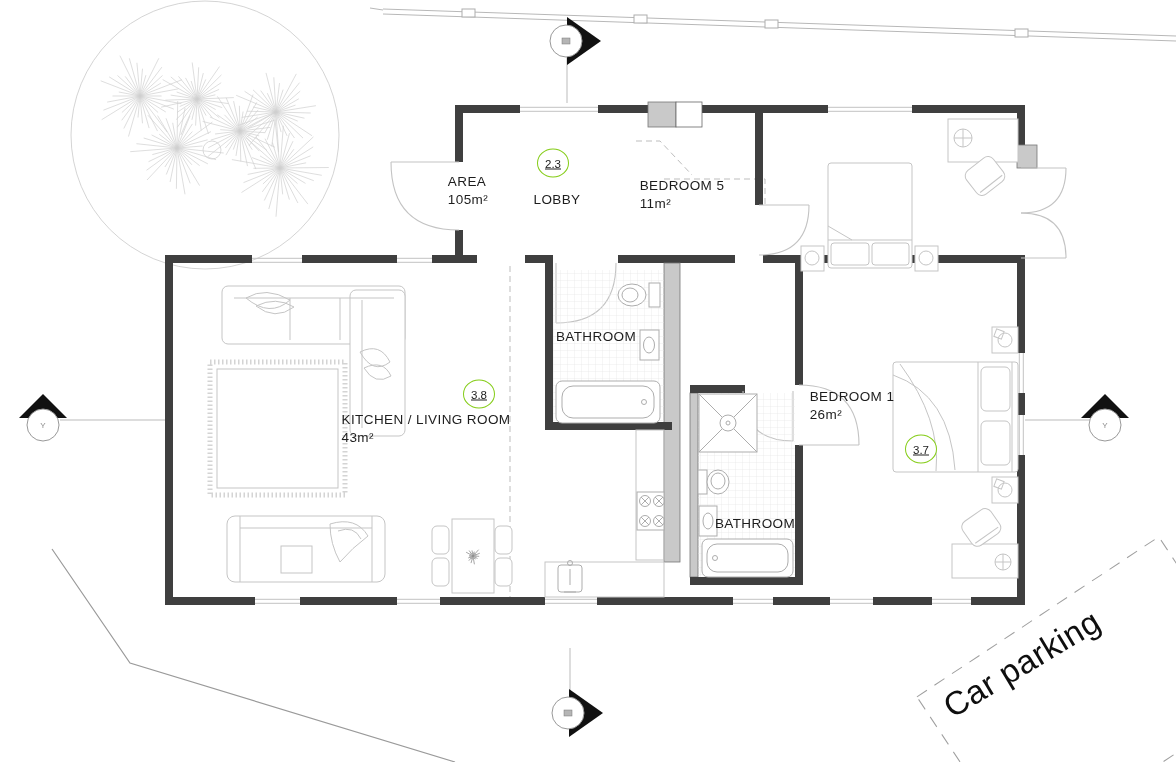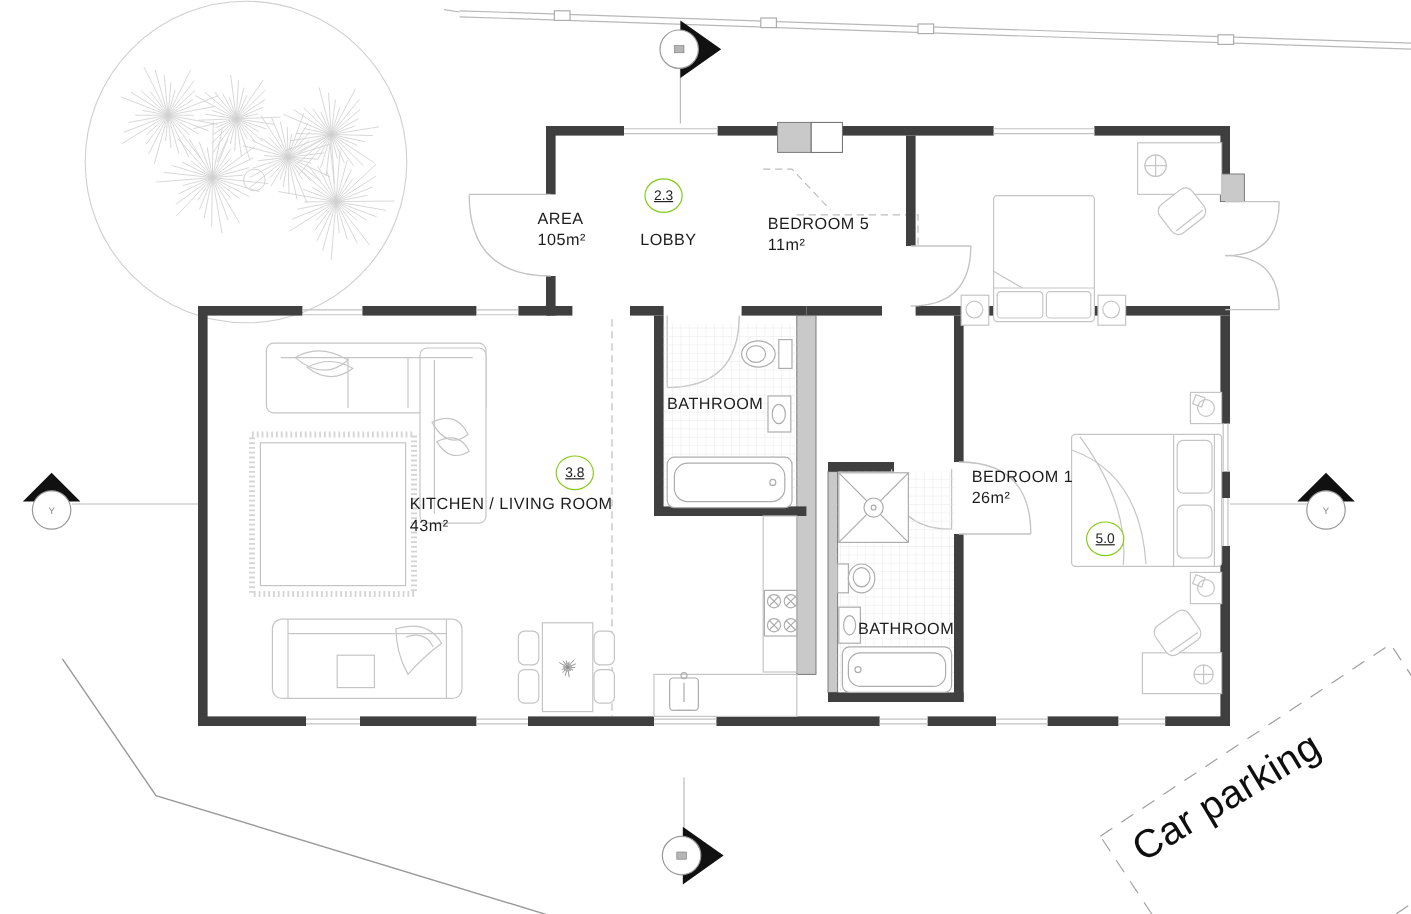--- a/index.html
+++ b/index.html
@@ -615,16 +615,16 @@
 
   <div class="lbl" style="left:596px;top:337px">BATHROOM</div>
 
   <div class="lbl" style="left:755px;top:524px">BATHROOM</div>
 
   <div class="lbl" style="left:852px;top:406px">
     <div>BEDROOM 1</div>
     <div>26m²</div>
   </div>
 
-  <div class="badge" style="left:921px;top:449px">5.0</div>
+  <div class="badge" style="left:921px;top:449px">3.7</div>
 
   <div class="carpark">Car parking</div>
 </div>
 
 </body></html>

